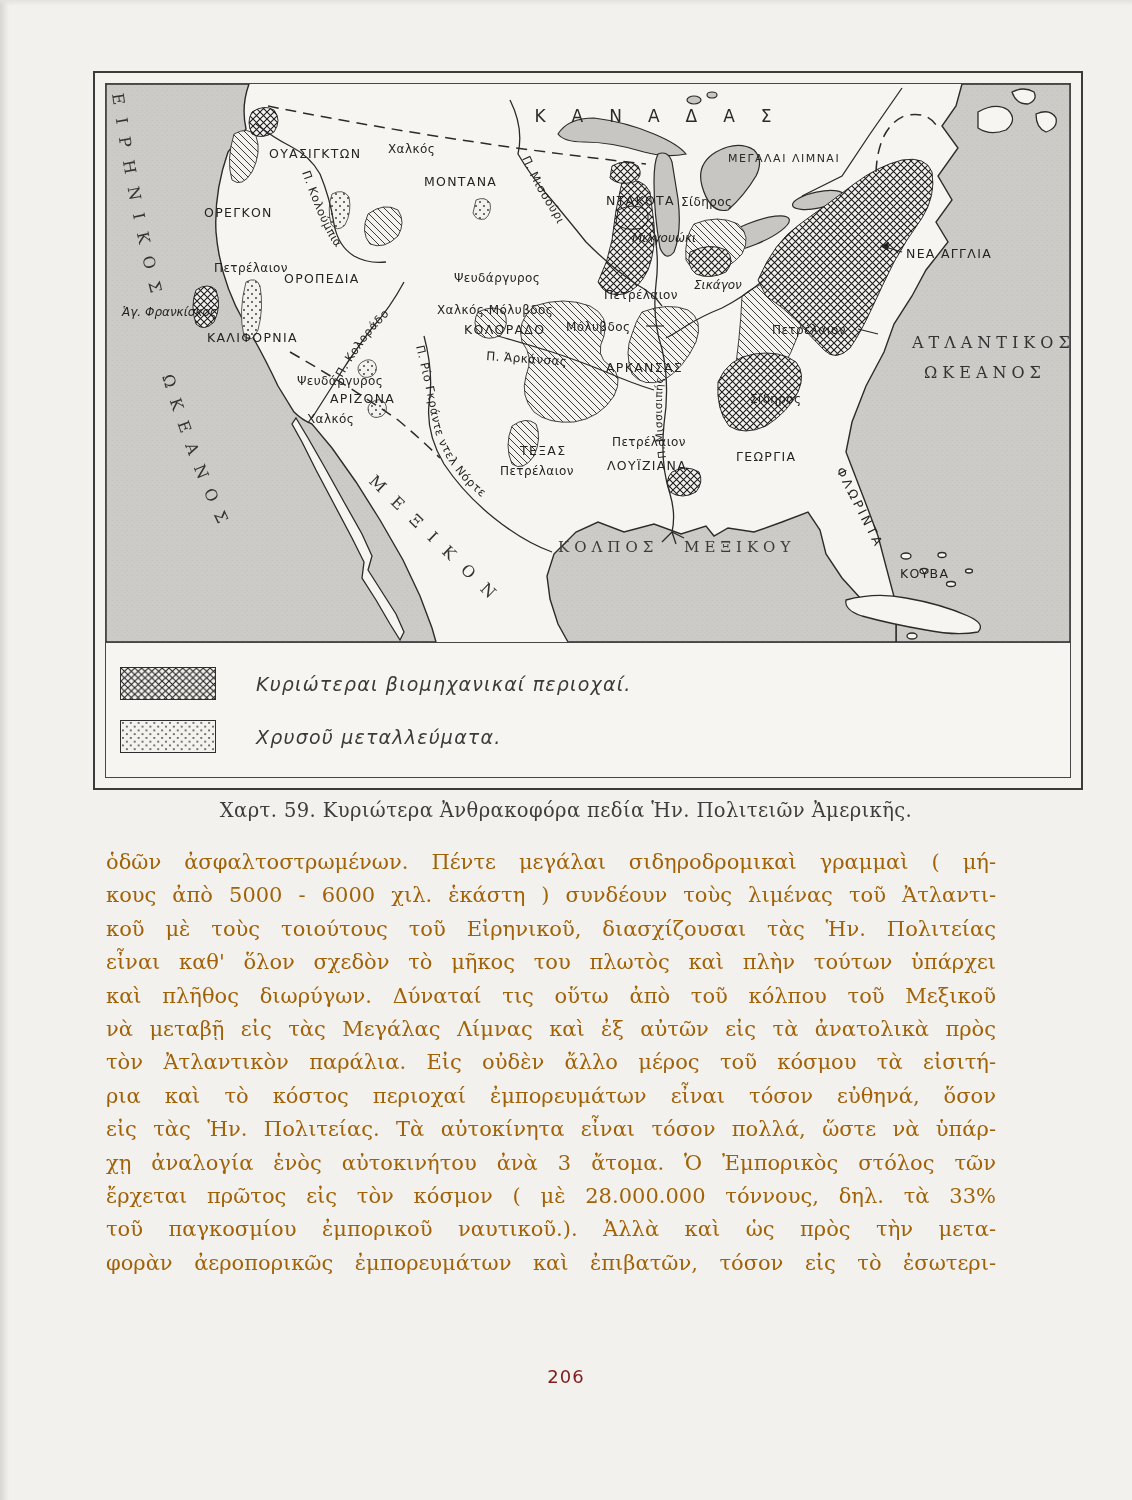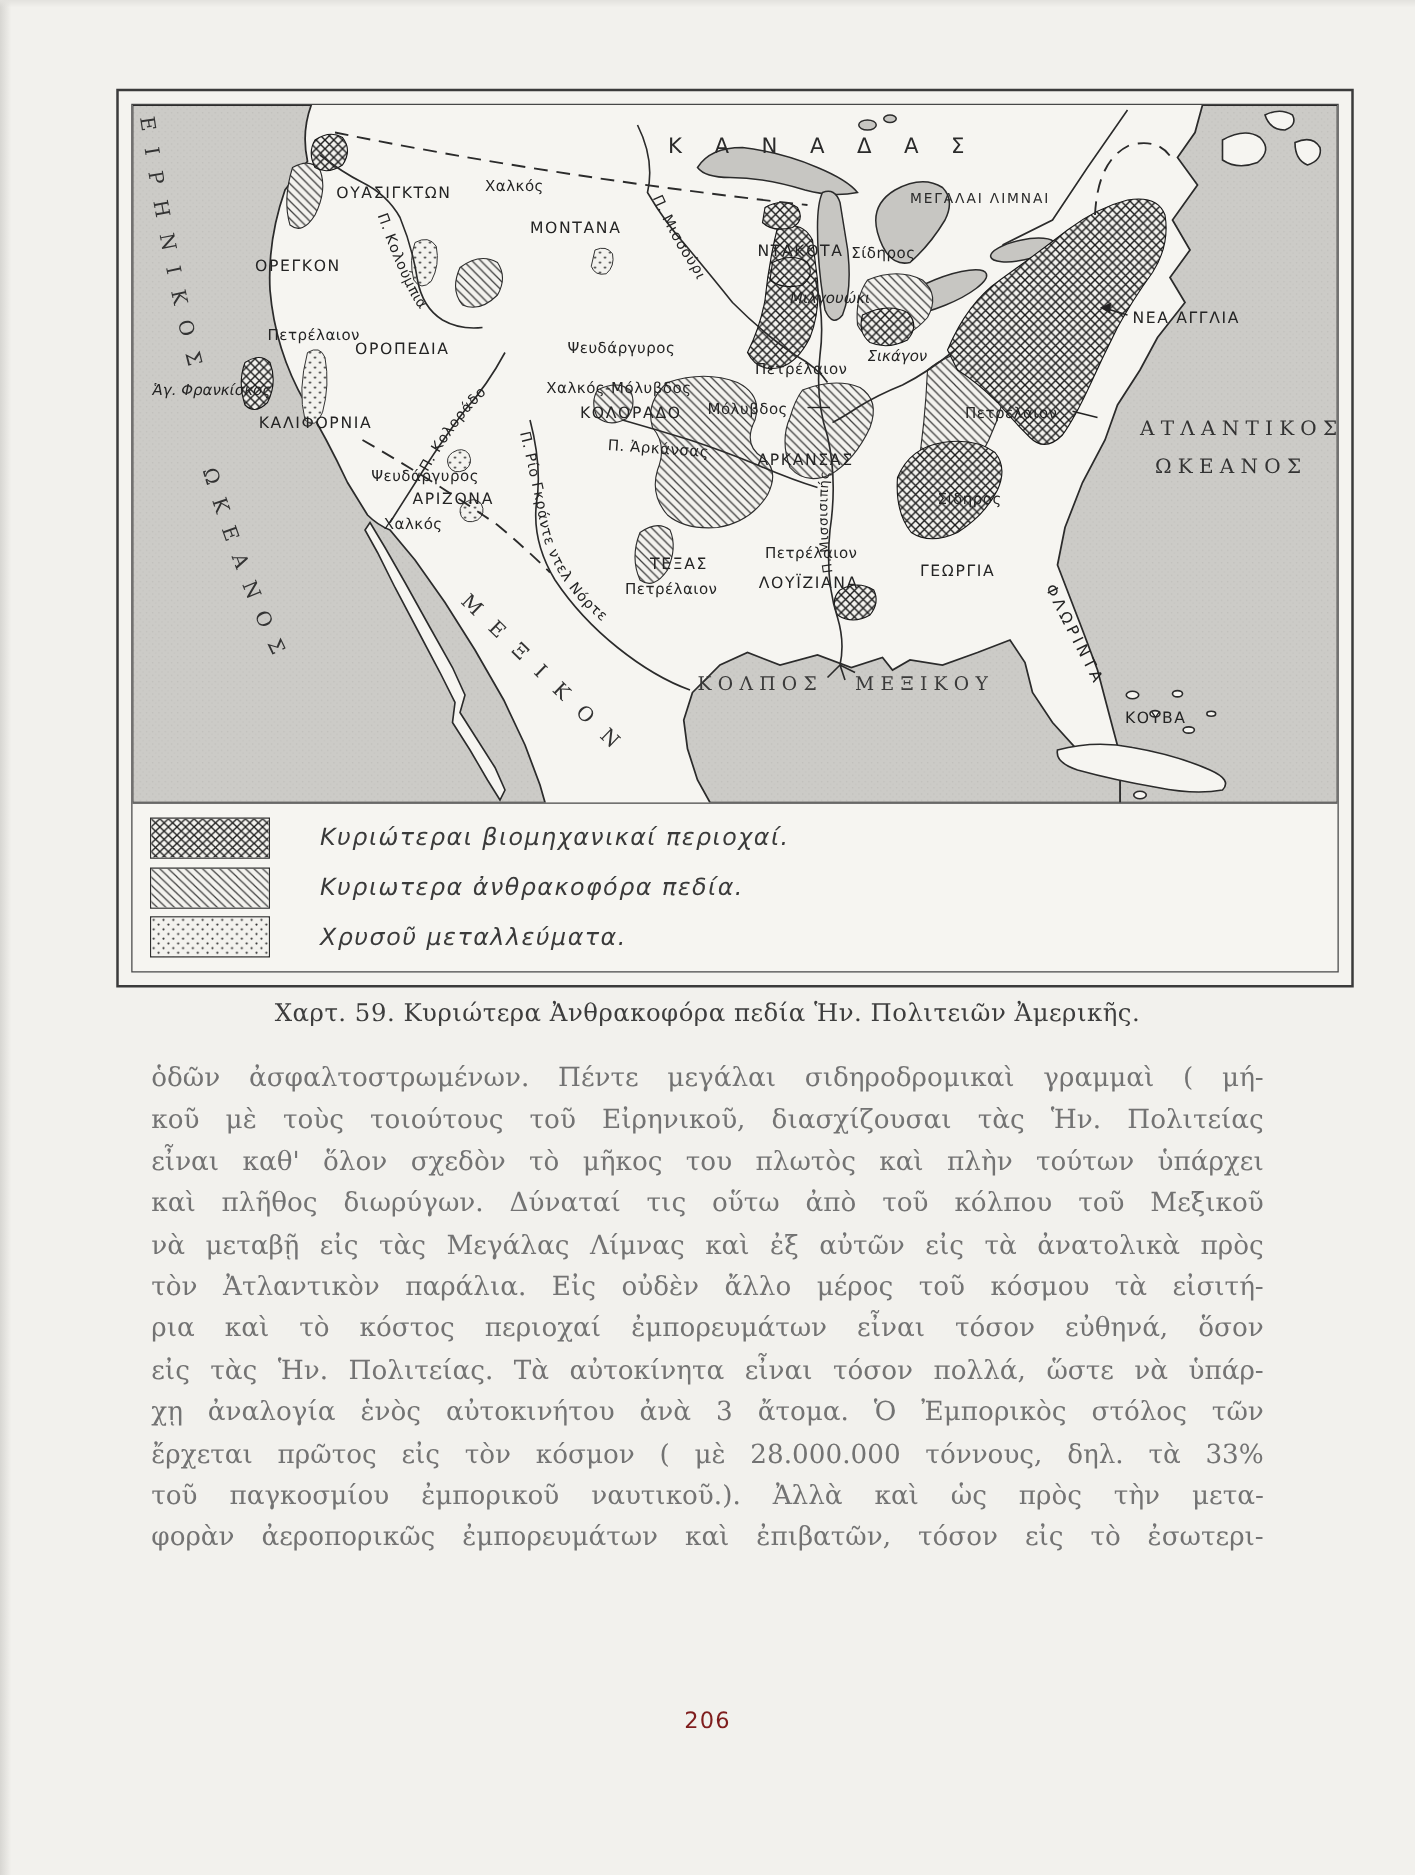--- a/index.html
+++ b/index.html
@@ -36,22 +36,22 @@
     font-family:"DejaVu Sans", sans-serif;font-style:italic;
     font-size:19px;color:#3a3a3a;letter-spacing:1.2px;
   }
 
   
   .caption{
     position:absolute;top:799px;left:0;width:100%;text-align:center;
     font-size:19.5px;color:#3d3d3d;letter-spacing:0.4px;
   }
   .body-text{
-    position:absolute;left:121px;top:846px;width:890px;
-    font-size:21px;line-height:33.4px;color:#737373;
+    position:absolute;left:106px;top:846px;width:890px;
+    font-size:21px;line-height:33.4px;color:#a16207;
   }
   .tline{text-align:justify;text-align-last:justify;}
   .pageno{
     position:absolute;top:1366px;left:0;width:100%;text-align:center;
     font-size:18px;color:#7f1d1d;letter-spacing:1px;
     font-family:"DejaVu Sans", sans-serif;
   }
 
   
   text{fill:#222;}
@@ -248,42 +248,35 @@
         <div class="legend-swatch">
           <svg viewBox="0 0 96 33" preserveAspectRatio="none">
               <rect width="96" height="33" fill="url(#xhatch)"></rect>
             </svg>
         </div>
         <div class="legend-label">Κυριώτεραι βιομηχανικαί περιοχαί.</div>
       </div>
       <div class="legend-row">
         <div class="legend-swatch">
           <svg viewBox="0 0 96 33" preserveAspectRatio="none">
-              <rect width="96" height="33" fill="url(#dhatch)"></rect>
-            </svg>
-        </div>
-        <div class="legend-label">Κυριωτερα ἀνθρακοφόρα πεδία.</div>
-      </div>
-      <div class="legend-row">
-        <div class="legend-swatch">
-          <svg viewBox="0 0 96 33" preserveAspectRatio="none">
               <rect width="96" height="33" fill="url(#dots)"></rect>
             </svg>
         </div>
         <div class="legend-label">Χρυσοῦ μεταλλεύματα.</div>
       </div>
     </div>
 
   </div>
 </div>
 
 <div class="caption">Χαρτ. 59. Κυριώτερα Ἀνθρακοφόρα πεδία Ἡν. Πολιτειῶν Ἀμερικῆς.</div>
 
 <div class="body-text">
   <div class="tline">ὁδῶν ἀσφαλτοστρωμένων. Πέντε μεγάλαι σιδηροδρομικαὶ γραμμαὶ ( μή-</div>
+  <div class="tline">κους ἀπὸ 5000 - 6000 χιλ. ἑκάστη ) συνδέουν τοὺς λιμένας τοῦ Ἀτλαντι-</div>
   <div class="tline">κοῦ μὲ τοὺς τοιούτους τοῦ Εἰρηνικοῦ, διασχίζουσαι τὰς Ἡν. Πολιτείας</div>
   <div class="tline">εἶναι καθ' ὅλον σχεδὸν τὸ μῆκος του πλωτὸς καὶ πλὴν τούτων ὑπάρχει</div>
   <div class="tline">καὶ πλῆθος διωρύγων. Δύναταί τις οὕτω ἀπὸ τοῦ κόλπου τοῦ Μεξικοῦ</div>
   <div class="tline">νὰ μεταβῇ εἰς τὰς Μεγάλας Λίμνας καὶ ἐξ αὐτῶν εἰς τὰ ἀνατολικὰ πρὸς</div>
   <div class="tline">τὸν Ἀτλαντικὸν παράλια. Εἰς οὐδὲν ἄλλο μέρος τοῦ κόσμου τὰ εἰσιτή-</div>
   <div class="tline">ρια καὶ τὸ κόστος περιοχαί ἐμπορευμάτων εἶναι τόσον εὐθηνά, ὅσον</div>
   <div class="tline">εἰς τὰς Ἡν. Πολιτείας. Τὰ αὐτοκίνητα εἶναι τόσον πολλά, ὥστε νὰ ὑπάρ-</div>
   <div class="tline">χῃ ἀναλογία ἑνὸς αὐτοκινήτου ἀνὰ 3 ἄτομα. Ὁ Ἐμπορικὸς στόλος τῶν</div>
   <div class="tline">ἔρχεται πρῶτος εἰς τὸν κόσμον ( μὲ 28.000.000 τόννους, δηλ. τὰ 33%</div>
   <div class="tline">τοῦ παγκοσμίου ἐμπορικοῦ ναυτικοῦ.). Ἀλλὰ καὶ ὡς πρὸς τὴν μετα-</div>

